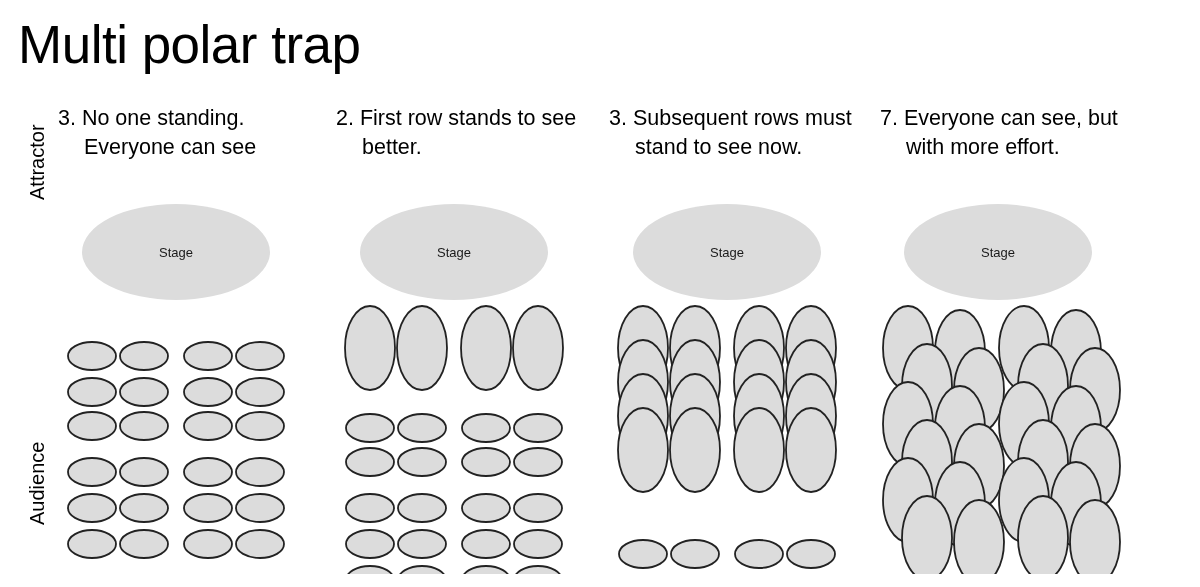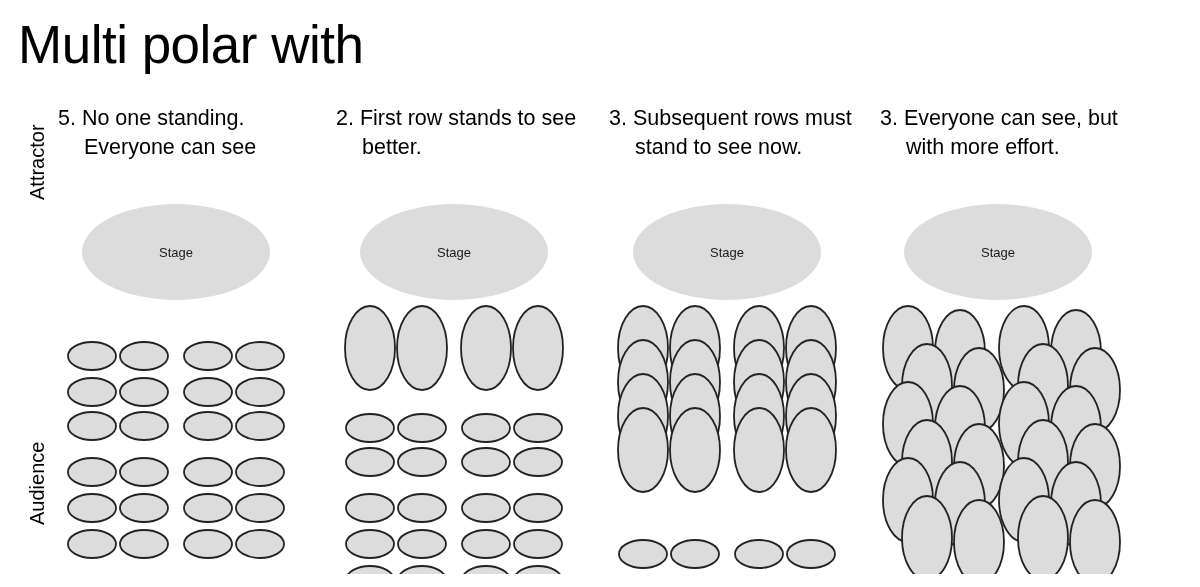--- a/index.html
+++ b/index.html
@@ -78,28 +78,28 @@
 
   .stage-text {
     font-family: "Liberation Sans", sans-serif;
     font-size: 13px;
     fill: #1a1a1a;
   }
 </style>
 </head>
 <body>
 
-<div id="page-title">Multi polar with</div>
+<div id="page-title">Multi polar trap</div>
 
 <div class="axis-label" id="axis-attractor">Attractor</div>
 
 <div class="axis-label" id="axis-audience">Audience</div>
 
 <div class="panel" id="panel-1">
-  <div class="panel-caption">5. No one standing. Everyone can see</div>
+  <div class="panel-caption">3. No one standing. Everyone can see</div>
   <svg class="panel-figure" viewBox="0 0 278 470">
       <ellipse cx="118" cy="148" rx="94" ry="48" fill="#dcdcdc" stroke="none"></ellipse>
       <text x="118" y="153" text-anchor="middle" class="stage-text">Stage</text>
       <ellipse cx="34" cy="252" rx="24" ry="14" fill="#dcdcdc" stroke="#222222" stroke-width="1.8"></ellipse>
       <ellipse cx="86" cy="252" rx="24" ry="14" fill="#dcdcdc" stroke="#222222" stroke-width="1.8"></ellipse>
       <ellipse cx="150" cy="252" rx="24" ry="14" fill="#dcdcdc" stroke="#222222" stroke-width="1.8"></ellipse>
       <ellipse cx="202" cy="252" rx="24" ry="14" fill="#dcdcdc" stroke="#222222" stroke-width="1.8"></ellipse>
       <ellipse cx="34" cy="288" rx="24" ry="14" fill="#dcdcdc" stroke="#222222" stroke-width="1.8"></ellipse>
       <ellipse cx="86" cy="288" rx="24" ry="14" fill="#dcdcdc" stroke="#222222" stroke-width="1.8"></ellipse>
       <ellipse cx="150" cy="288" rx="24" ry="14" fill="#dcdcdc" stroke="#222222" stroke-width="1.8"></ellipse>
@@ -181,21 +181,21 @@
       <ellipse cx="150" cy="450" rx="24" ry="14" fill="#dcdcdc" stroke="#222222" stroke-width="1.8"></ellipse>
       <ellipse cx="202" cy="450" rx="24" ry="14" fill="#dcdcdc" stroke="#222222" stroke-width="1.8"></ellipse>
       <ellipse cx="34" cy="490" rx="24" ry="14" fill="#dcdcdc" stroke="#222222" stroke-width="1.8"></ellipse>
       <ellipse cx="86" cy="490" rx="24" ry="14" fill="#dcdcdc" stroke="#222222" stroke-width="1.8"></ellipse>
       <ellipse cx="150" cy="490" rx="24" ry="14" fill="#dcdcdc" stroke="#222222" stroke-width="1.8"></ellipse>
       <ellipse cx="202" cy="490" rx="24" ry="14" fill="#dcdcdc" stroke="#222222" stroke-width="1.8"></ellipse>
     </svg>
 </div>
 
 <div class="panel" id="panel-4">
-  <div class="panel-caption">3. Everyone can see, but with more effort.</div>
+  <div class="panel-caption">7. Everyone can see, but with more effort.</div>
   <svg class="panel-figure" viewBox="0 0 278 470">
       <ellipse cx="118" cy="148" rx="94" ry="48" fill="#dcdcdc" stroke="none"></ellipse>
       <text x="118" y="153" text-anchor="middle" class="stage-text">Stage</text>
       <ellipse cx="28" cy="244" rx="25" ry="42" fill="#dcdcdc" stroke="#222222" stroke-width="1.8"></ellipse>
       <ellipse cx="80" cy="248" rx="25" ry="42" fill="#dcdcdc" stroke="#222222" stroke-width="1.8"></ellipse>
       <ellipse cx="144" cy="244" rx="25" ry="42" fill="#dcdcdc" stroke="#222222" stroke-width="1.8"></ellipse>
       <ellipse cx="196" cy="248" rx="25" ry="42" fill="#dcdcdc" stroke="#222222" stroke-width="1.8"></ellipse>
       <ellipse cx="47" cy="282" rx="25" ry="42" fill="#dcdcdc" stroke="#222222" stroke-width="1.8"></ellipse>
       <ellipse cx="99" cy="286" rx="25" ry="42" fill="#dcdcdc" stroke="#222222" stroke-width="1.8"></ellipse>
       <ellipse cx="163" cy="282" rx="25" ry="42" fill="#dcdcdc" stroke="#222222" stroke-width="1.8"></ellipse>

